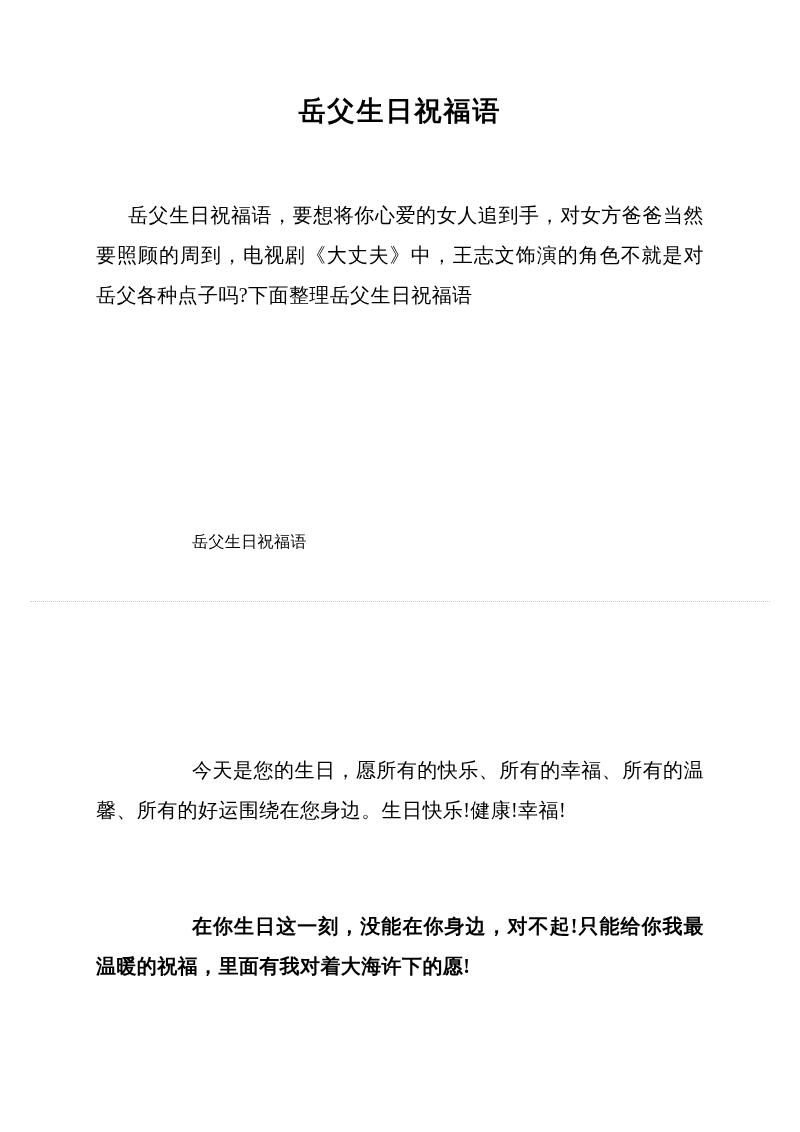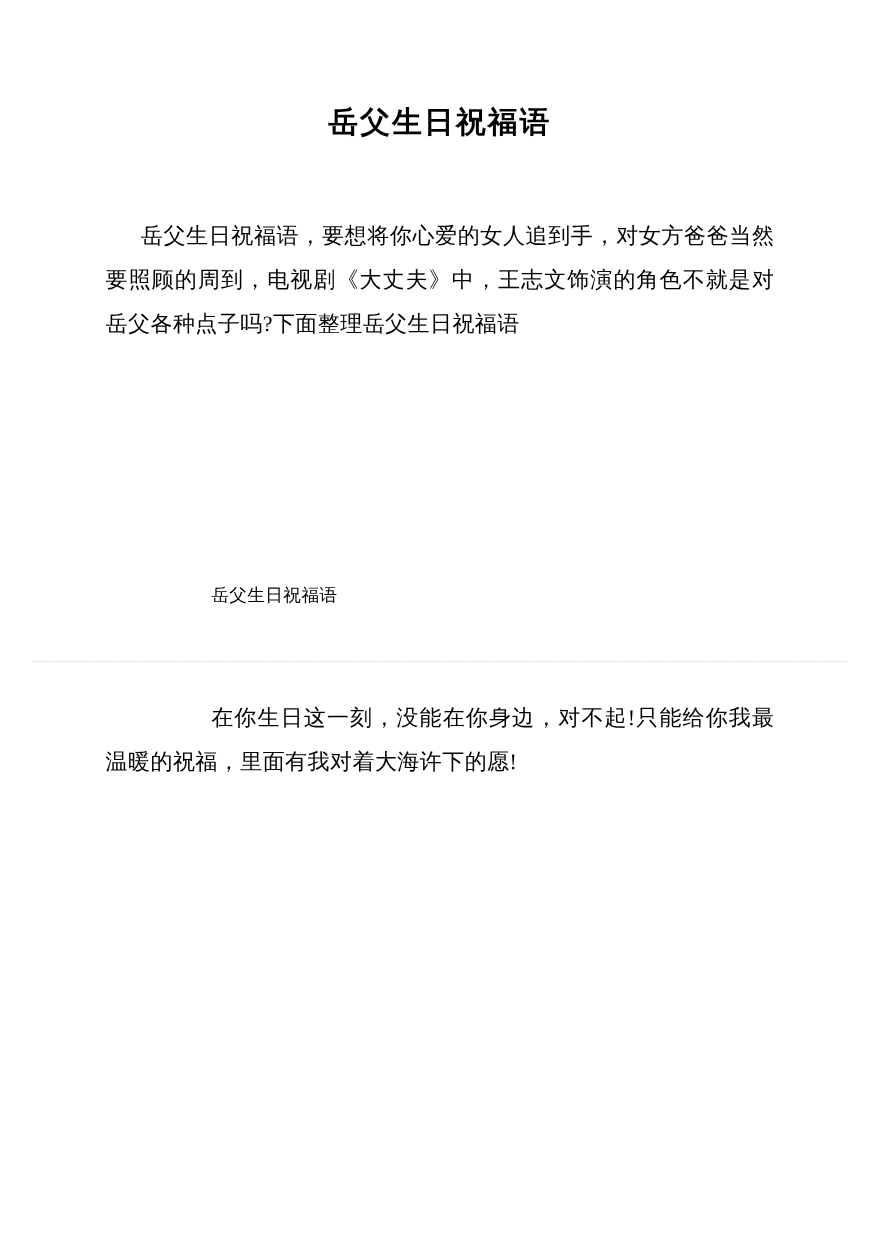--- a/index.html
+++ b/index.html
@@ -76,32 +76,34 @@
     top: 601px;
     border: 0;
     border-top: 1px dotted #cfcfcf;
     margin: 0;
   }
   .para-1 {
     margin-top: 193px;
   }
   .para-2 {
     margin-top: 76px;
+    font-weight: bold;
   }
 </style>
 </head>
 <body>
 
 <div class="page">
 
   <h1 class="doc-title">岳父生日祝福语</h1>
 
   <p class="body-block indent-2 intro">岳父生日祝福语，要想将你心爱的女人追到手，对女方爸爸当然要照顾的周到，电视剧《大丈夫》中，王志文饰演的角色不就是对岳父各种点子吗?下面整理岳父生日祝福语</p>
 
   <p class="subhead">岳父生日祝福语</p>
 
 
   <hr class="divider">
 
+  <p class="body-block indent-6 para-1">今天是您的生日，愿所有的快乐、所有的幸福、所有的温馨、所有的好运围绕在您身边。生日快乐!健康!幸福!</p>
 
   <p class="body-block indent-6 para-2">在你生日这一刻，没能在你身边，对不起!只能给你我最温暖的祝福，里面有我对着大海许下的愿!</p>
 
 </div>
 
 </body></html>

